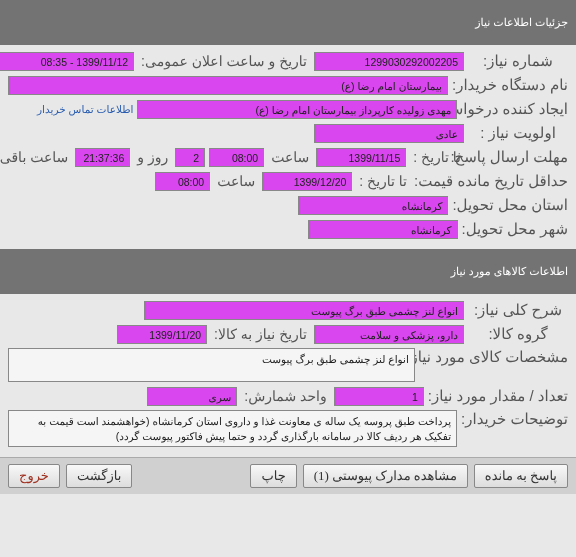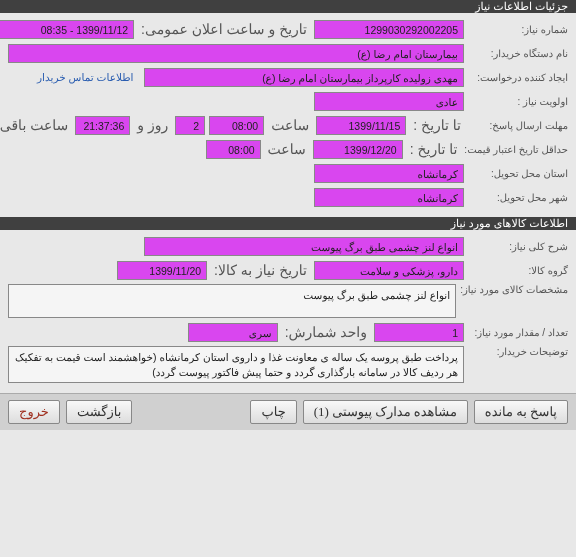--- a/index.html
+++ b/index.html
@@ -23,43 +23,43 @@
     pointer-events: none;
     z-index: 0;
     text-align: center;
     line-height: 1.8;
   }
   .panel {
     position: relative;
     z-index: 1;
   }
   .section-header {
-    background: #404040;
+    background: #737373;
     color: #fff;
-    padding: 0 8px;
+    padding: 16px 8px;
     font-size: 11px;
     font-weight: normal;
   }
   .form-area {
     padding: 6px 8px;
     background: #e8e8e8;
   }
   .row {
     display: flex;
     align-items: center;
     gap: 4px;
     margin-bottom: 4px;
     min-height: 20px;
   }
   .label {
     color: #555;
-    font-size: 10px;
+    font-size: 15px;
     white-space: nowrap;
     min-width: 100px;
-    text-align: right;
+    text-align: center;
   }
   .label-inline {
     color: #555;
     font-size: 14px;
     white-space: nowrap;
     padding: 0 3px;
   }
   .field {
     border: 1px solid #888;
     background: #d946ef;
@@ -161,21 +161,21 @@
       <span class="field small">1399/11/15</span>
       <span class="label-inline">ساعت</span>
       <span class="field xsmall">08:00</span>
       <span class="field tiny">2</span>
       <span class="label-inline">روز و</span>
       <span class="field xsmall">21:37:36</span>
       <span class="label-inline">ساعت باقی مانده</span>
     </div>
 
     <div class="row">
-      <span class="label">حداقل تاریخ اعتبار قیمت:</span>
+      <span class="label">حداقل تاریخ مانده قیمت:</span>
       <span class="label-inline">تا تاریخ :</span>
       <span class="field small">1399/12/20</span>
       <span class="label-inline">ساعت</span>
       <span class="field xsmall">08:00</span>
     </div>
 
     <div class="row">
       <span class="label">استان محل تحویل:</span>
       <span class="field med">کرمانشاه</span>
     </div>

